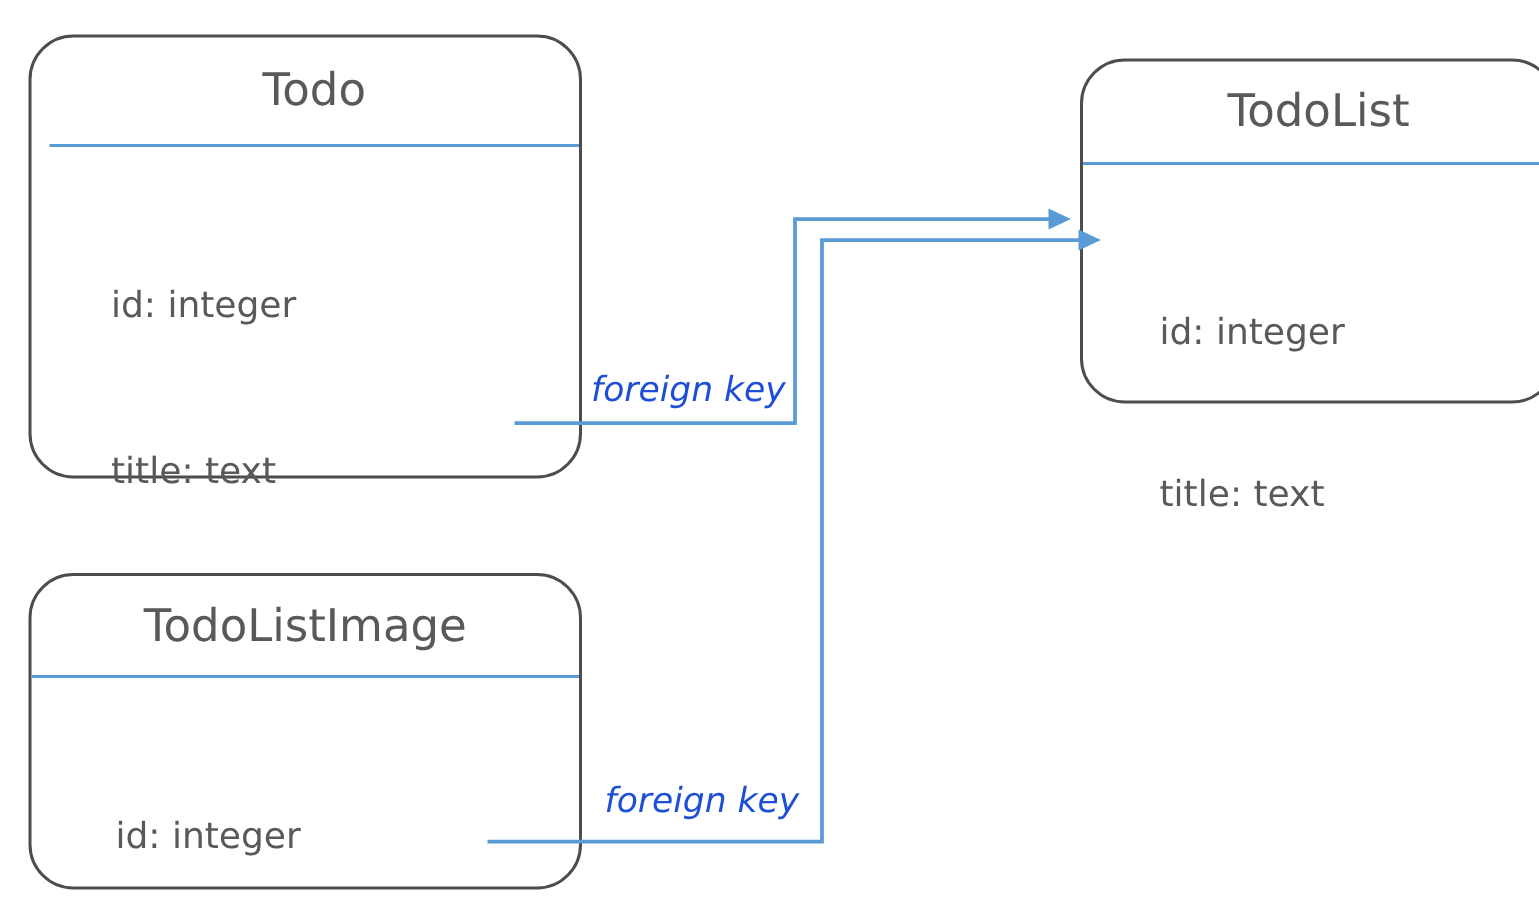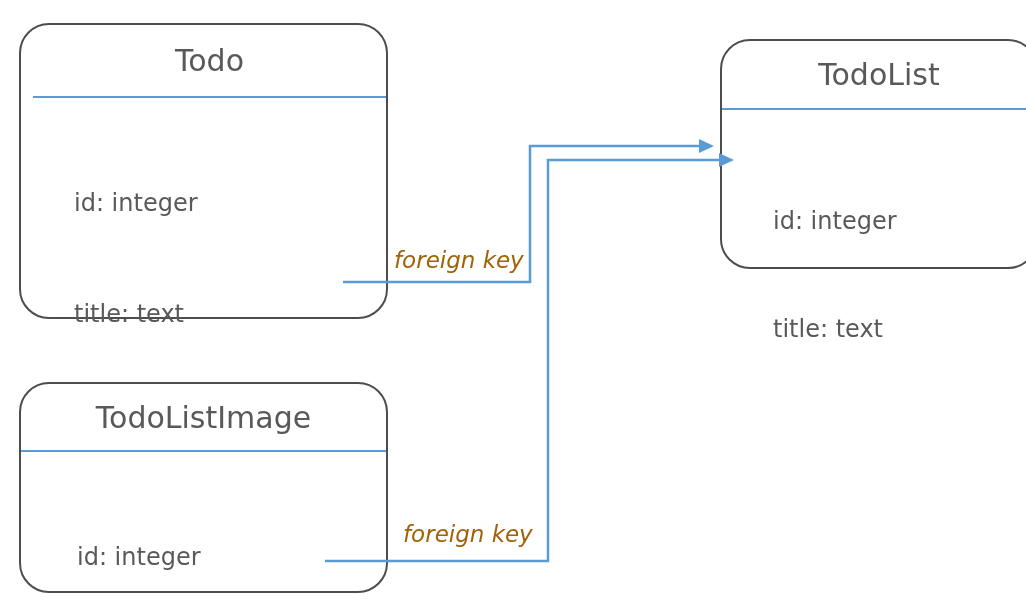--- a/index.html
+++ b/index.html
@@ -42,21 +42,21 @@
     top: 0;
     width: 1026px;
     height: 614px;
     pointer-events: none;
   }
   .fk-label {
     position: absolute;
     font-style: italic;
     font-size: 23px;
     line-height: 28px;
-    color: #a16207;
+    color: #1d4ed8;
     white-space: nowrap;
   }
   
   #entity-todo   { left: 19px;  top: 23px;  width: 369px; height: 296px; }
   #entity-todo .entity-title { height: 71px; margin-left: 12px; }
   #entity-todo .entity-fields { padding: 13px 0 0 53px; line-height: 37px; }
 
   #entity-todolist { left: 692px; top: 39px; width: 318px; height: 230px; margin-left: 28px; }
   #entity-todolist .entity-title { height: 67px; }
   #entity-todolist .entity-fields { padding: 21px 0 0 51px; line-height: 36px; }

